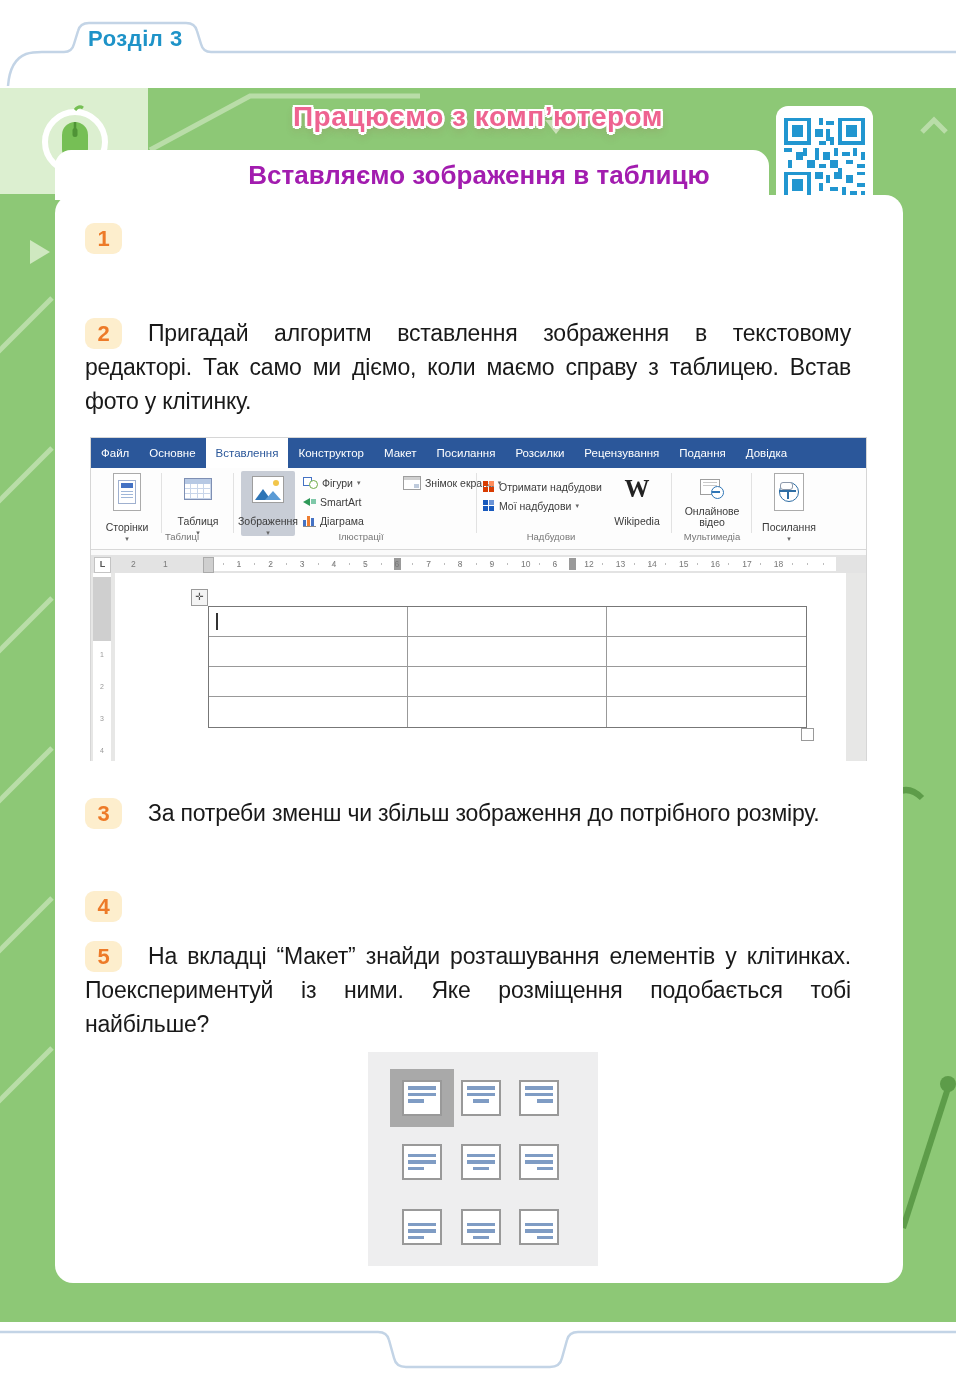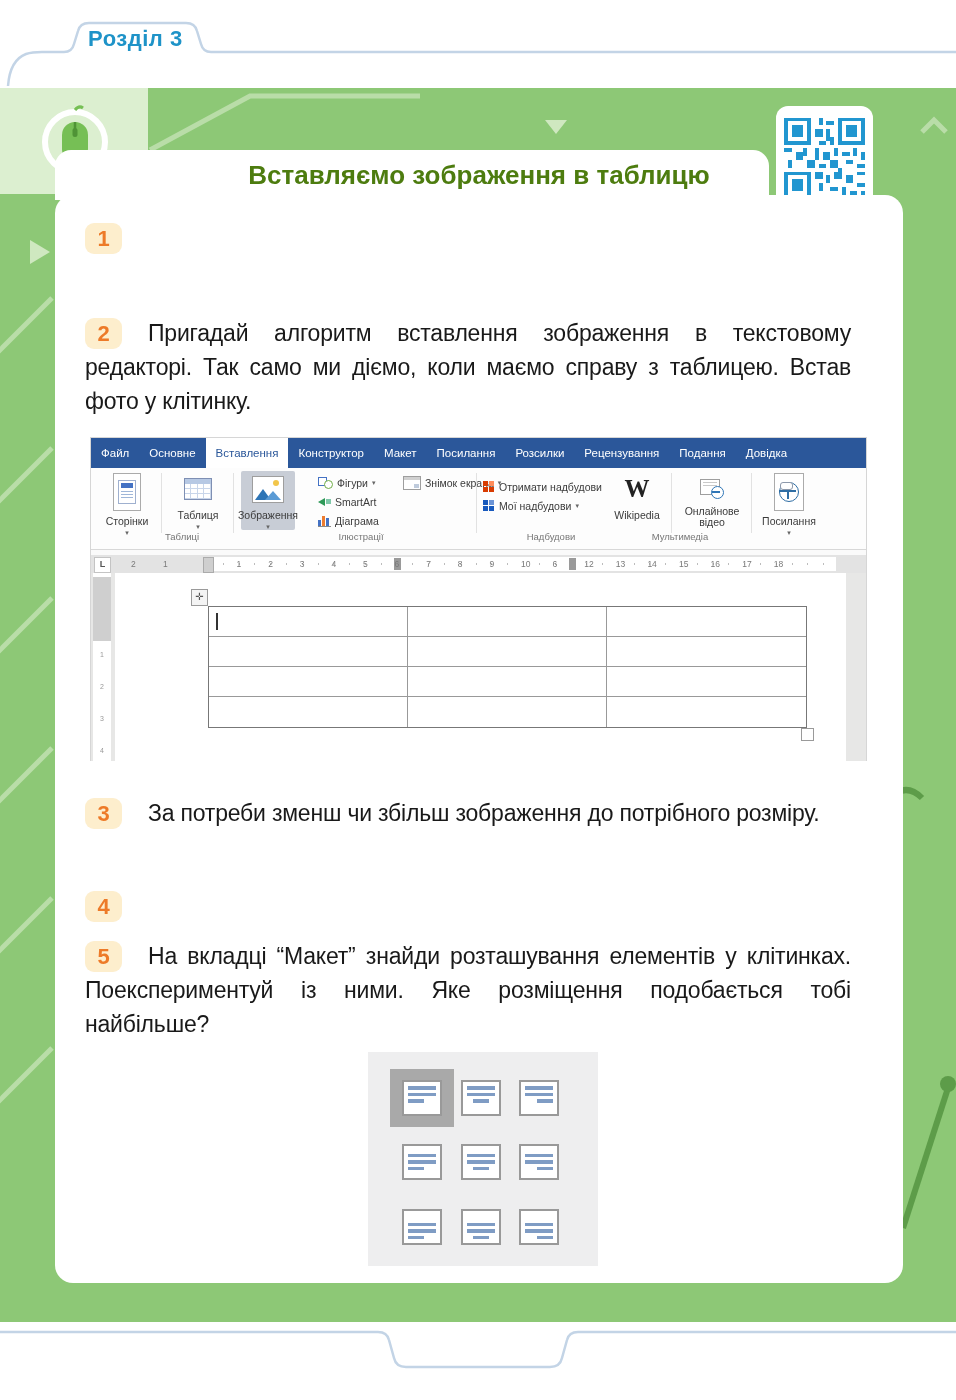--- a/index.html
+++ b/index.html
@@ -22,21 +22,21 @@
 
   .badge-title{position:absolute;left:0;top:101px;width:956px;text-align:center;
                color:#ee6390;font-size:28px;font-weight:800;letter-spacing:.5px;
                text-shadow:-2px -2px 0 #fff,2px -2px 0 #fff,-2px 2px 0 #fff,2px 2px 0 #fff,
                            0 -2.5px 0 #fff,0 2.5px 0 #fff,-2.5px 0 0 #fff,2.5px 0 0 #fff,
                            0 5px 8px rgba(150,60,60,.25);}
 
   .white-tab{position:absolute;left:55px;top:150px;width:714px;height:50px;background:#fff;
              border-radius:16px 16px 0 0;}
   .green-title{position:absolute;left:55px;top:160px;width:848px;text-align:center;
-               color:#4d7c0f;font-size:26px;font-weight:bold;}
+               color:#a21caf;font-size:26px;font-weight:bold;}
 
   .qr-box{position:absolute;left:776px;top:106px;width:97px;height:107px;background:#fff;border-radius:12px;}
   .qr-box svg{position:absolute;left:8px;top:10px;}
 
   
   .card{position:absolute;left:55px;top:195px;width:848px;height:1088px;background:#fff;border-radius:18px;}
 
   .step{position:absolute;left:30px;width:766px;font-size:23px;line-height:34px;color:#191919;
         text-align:justify;letter-spacing:-0.2px;}
   .stepnum{float:left;width:37px;height:31px;margin:2px 26px 0 0;background:#fdeecd;border-radius:9px;
@@ -47,21 +47,21 @@
         box-sizing:content-box;background:#fff;font-family:"Liberation Sans",sans-serif;}
   .w-tabs{display:flex;height:30px;background:#2b579a;align-items:stretch;}
   .w-tab{color:#fff;font-size:11.5px;padding:0 10px;display:flex;align-items:center;white-space:nowrap;}
   .w-tab.active{background:#fff;color:#2b579a;}
   .w-ribbon{position:relative;height:81px;background:#fdfdfd;border-bottom:1px solid #d8d8d8;}
   .gsep{position:absolute;top:5px;width:1px;height:60px;background:#e2e2e2;}
   .grp{position:absolute;top:3px;display:flex;flex-direction:column;align-items:center;}
   .grp.sel{background:#c8cdd6;border-radius:2px;}
   .bicon{height:32px;display:flex;align-items:center;justify-content:center;margin-top:2px;}
   .framed{border:1px solid #ababab;background:#fff;padding:2px 4px;}
-  .blabel{font-size:10.5px;color:#3b3b3b;margin-top:4px;white-space:nowrap;}
+  .blabel{font-size:10.5px;color:#3b3b3b;margin-top:10px;white-space:nowrap;}
   .blabel2{font-size:10.5px;color:#3b3b3b;margin-top:1px;line-height:11px;text-align:center;white-space:pre-line;}
   .caret{font-size:7px;color:#666;line-height:7px;margin-top:2px;}
   .glabel{position:absolute;top:63px;font-size:9.5px;color:#767676;text-align:center;}
   .stack{position:absolute;display:flex;flex-direction:column;gap:2px;}
   .srow{display:flex;align-items:center;gap:4px;height:17px;font-size:10.5px;color:#3b3b3b;white-space:nowrap;}
   .scaret{font-size:7px;color:#666;}
 
   
   .pg-icon{width:16px;height:22px;background:#fff;border:1px solid #9fb0cf;position:relative;}
   .pg-icon::before{content:"";position:absolute;left:2px;top:2px;right:2px;height:5px;background:#4472c4;}
@@ -187,20 +187,21 @@
   <div class="mouse-box">
     <svg width="66" height="72" viewBox="0 0 66 72">
       <circle cx="33" cy="38" r="30" fill="none" stroke="#ffffff" stroke-width="6"></circle>
       <path d="M33 6 q 4 -5 8 -2" fill="none" stroke="#76bf55" stroke-width="3"></path>
       <rect x="20" y="18" width="26" height="40" rx="13" fill="#76bf55"></rect>
       <line x1="33" y1="18" x2="33" y2="32" stroke="#4f9336" stroke-width="2.5"></line>
       <rect x="30.5" y="24" width="5" height="9" rx="2.5" fill="#4f9336"></rect>
     </svg>
   </div>
 
+  <div class="badge-title">Працюємо з комп’ютером</div>
 
   <div class="white-tab"></div>
   <div class="green-title">Вставляємо зображення в таблицю</div>
 
   <div class="qr-box">
     <svg width="81" height="84" viewBox="0 0 21 21" shape-rendering="crispEdges">
       <g fill="#2196d0">
         <rect x="0" y="0" width="7" height="1"></rect>
           <rect x="0" y="6" width="7" height="1"></rect>
         <rect x="0" y="1" width="1" height="5"></rect>
@@ -304,21 +305,21 @@
             <div class="img-icon">
                 <span class="sun"></span>
                 <span class="m1"></span>
                 <span class="m2"></span>
               </div>
           </div>
           <div class="blabel">Зображення</div>
           <div class="caret">▾</div>
         </div>
 
-        <div class="stack" style="left:227px;top:6px">
+        <div class="stack" style="left:212px;top:6px">
           <div class="srow">
             <span class="shapes-icon"></span>
             <span>Фігури</span>
             <span class="scaret">▾</span>
           </div>
           <div class="srow">
             <span class="sa-icon"></span>
             <span>SmartArt</span>
           </div>
           <div class="srow">
@@ -375,21 +376,21 @@
         <div class="grp" style="left:588px;width:66px">
           <div class="bicon">
             <div class="video-icon">
                 <span class="scr"></span>
                 <span class="glb"></span>
               </div>
           </div>
           <div class="blabel2">Онлайнове
 відео</div>
         </div>
-        <div class="glabel" style="left:543px;width:92px">Мультимедіа</div>
+        <div class="glabel" style="left:575px;width:92px">Мультимедіа</div>
         <div class="gsep" style="left:660px"></div>
 
         <div class="grp" style="left:668px;width:60px">
           <div class="bicon framed">
             <div style="position:relative">
                 <div class="links-icon"></div>
                 <div class="links-chain"></div>
               </div>
           </div>
           <div class="blabel">Посилання</div>

